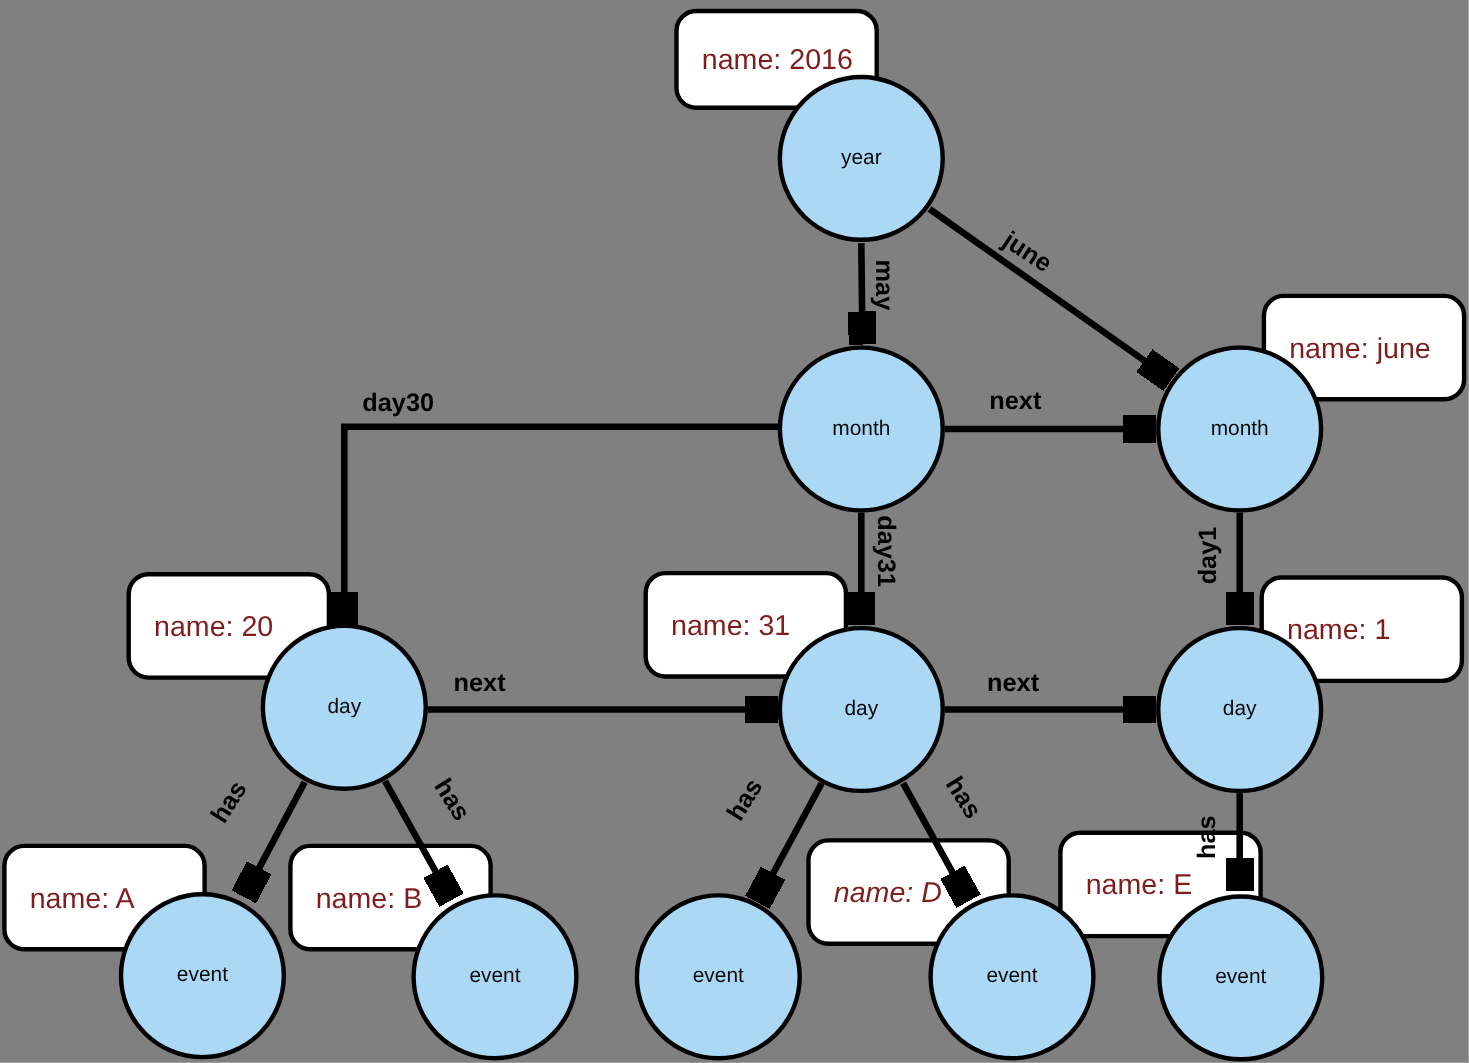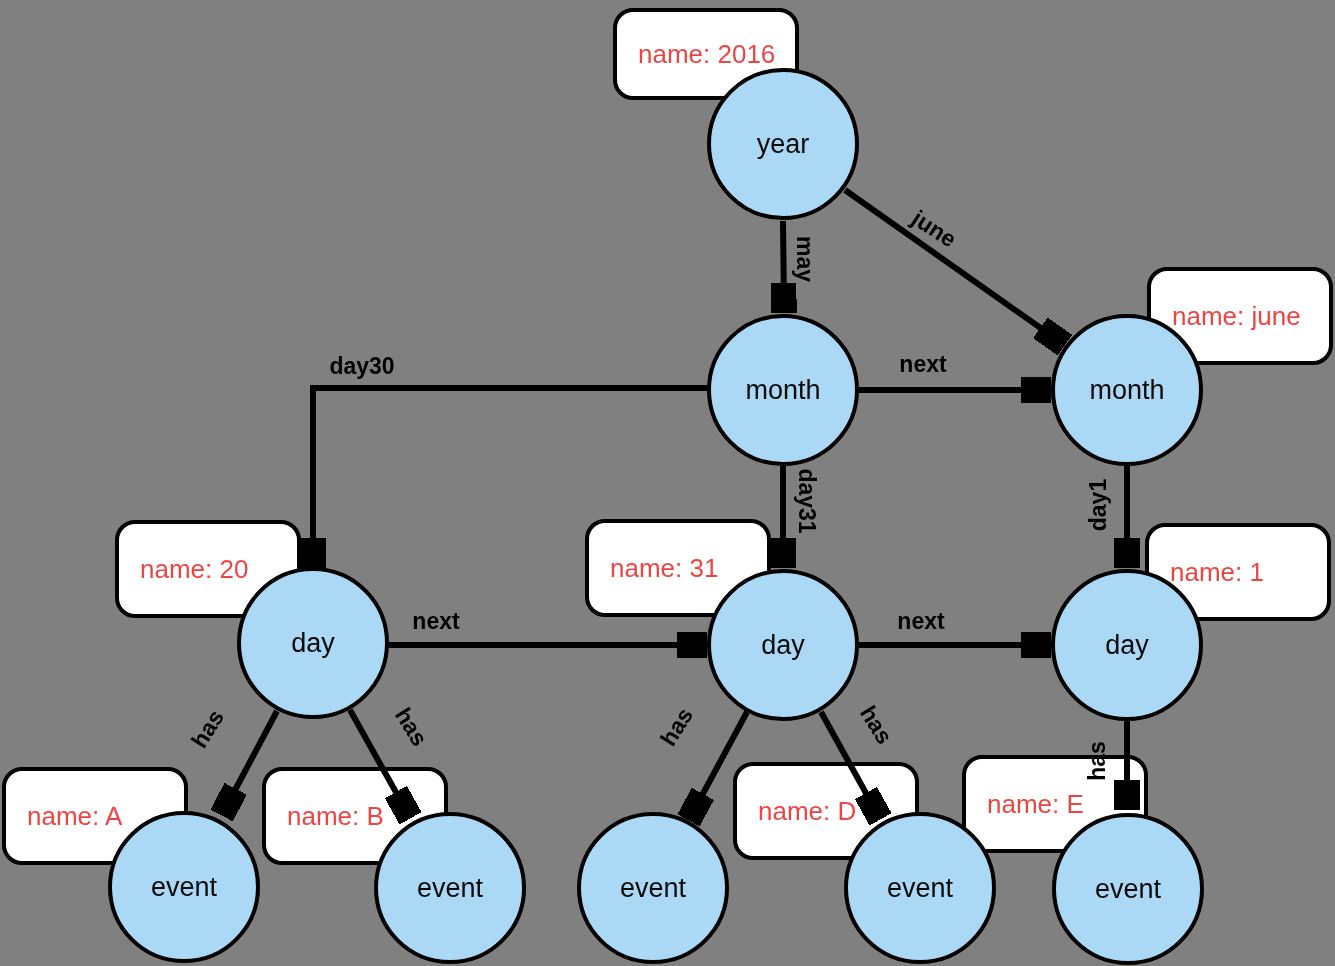--- a/index.html
+++ b/index.html
@@ -14,52 +14,52 @@
   .edges path, .edges line{stroke:#000;stroke-width:6;fill:none;}
   .pbox{
     position:absolute;z-index:1;
     width:186px;height:98px;
     background:#ffffff;
     border:4px solid #000;
     border-radius:20px;
     box-sizing:border-box;
     display:flex;align-items:center;
     padding-left:21px;
-    font-size:26px;color:#ef4444;
+    font-size:26px;color:#7f1d1d;
     white-space:nowrap;
   }
   .node{
     position:absolute;z-index:3;
     width:152px;height:152px;
     background:#AAD8F5;
     border:4px solid #000;
     border-radius:50%;
     box-sizing:border-box;
     display:flex;align-items:center;justify-content:center;
-    font-size:27px;color:#0a0a0a;
+    font-size:19px;color:#0a0a0a;
   }
   .elabel{
     position:absolute;z-index:4;
     font-size:23px;font-weight:bold;color:#000;
     white-space:nowrap;
   }
 </style>
 </head>
 <body>
 
 <div class="canvas">
 
   <div class="pbox" style="left:613px;top:8px;height:92px;">name: 2016</div>
   <div class="pbox" style="left:1147px;top:267px;">name: june</div>
   <div class="pbox" style="left:115px;top:520px;">name: 20</div>
   <div class="pbox" style="left:585px;top:519px;">name: 31</div>
   <div class="pbox" style="left:1145px;top:523px;">name: 1</div>
   <div class="pbox" style="left:262px;top:767px;">name: B</div>
   <div class="pbox" style="left:2px;top:767px;">name: A</div>
-  <div class="pbox" style="left:733px;top:762px;">name: D</div>
+  <div class="pbox" style="left:733px;top:762px;font-style:italic;">name: D</div>
   <div class="pbox" style="left:962px;top:755px;">name: E</div>
 
   <svg class="edges" width="1335" height="966">
     <defs>
       <marker id="ah" markerWidth="5" markerHeight="4.2" refX="3.8" refY="2.1" orient="auto">
         <path d="M0,0 L4.6,2.1 L0,4.2 Z" fill="#000" stroke="none"></path>
       </marker>
     </defs>
     <line x1="783" y1="221" x2="784" y2="306" marker-end="url(#ah)"></line>
     <line x1="845" y1="190" x2="1059" y2="341" marker-end="url(#ah)"></line>

